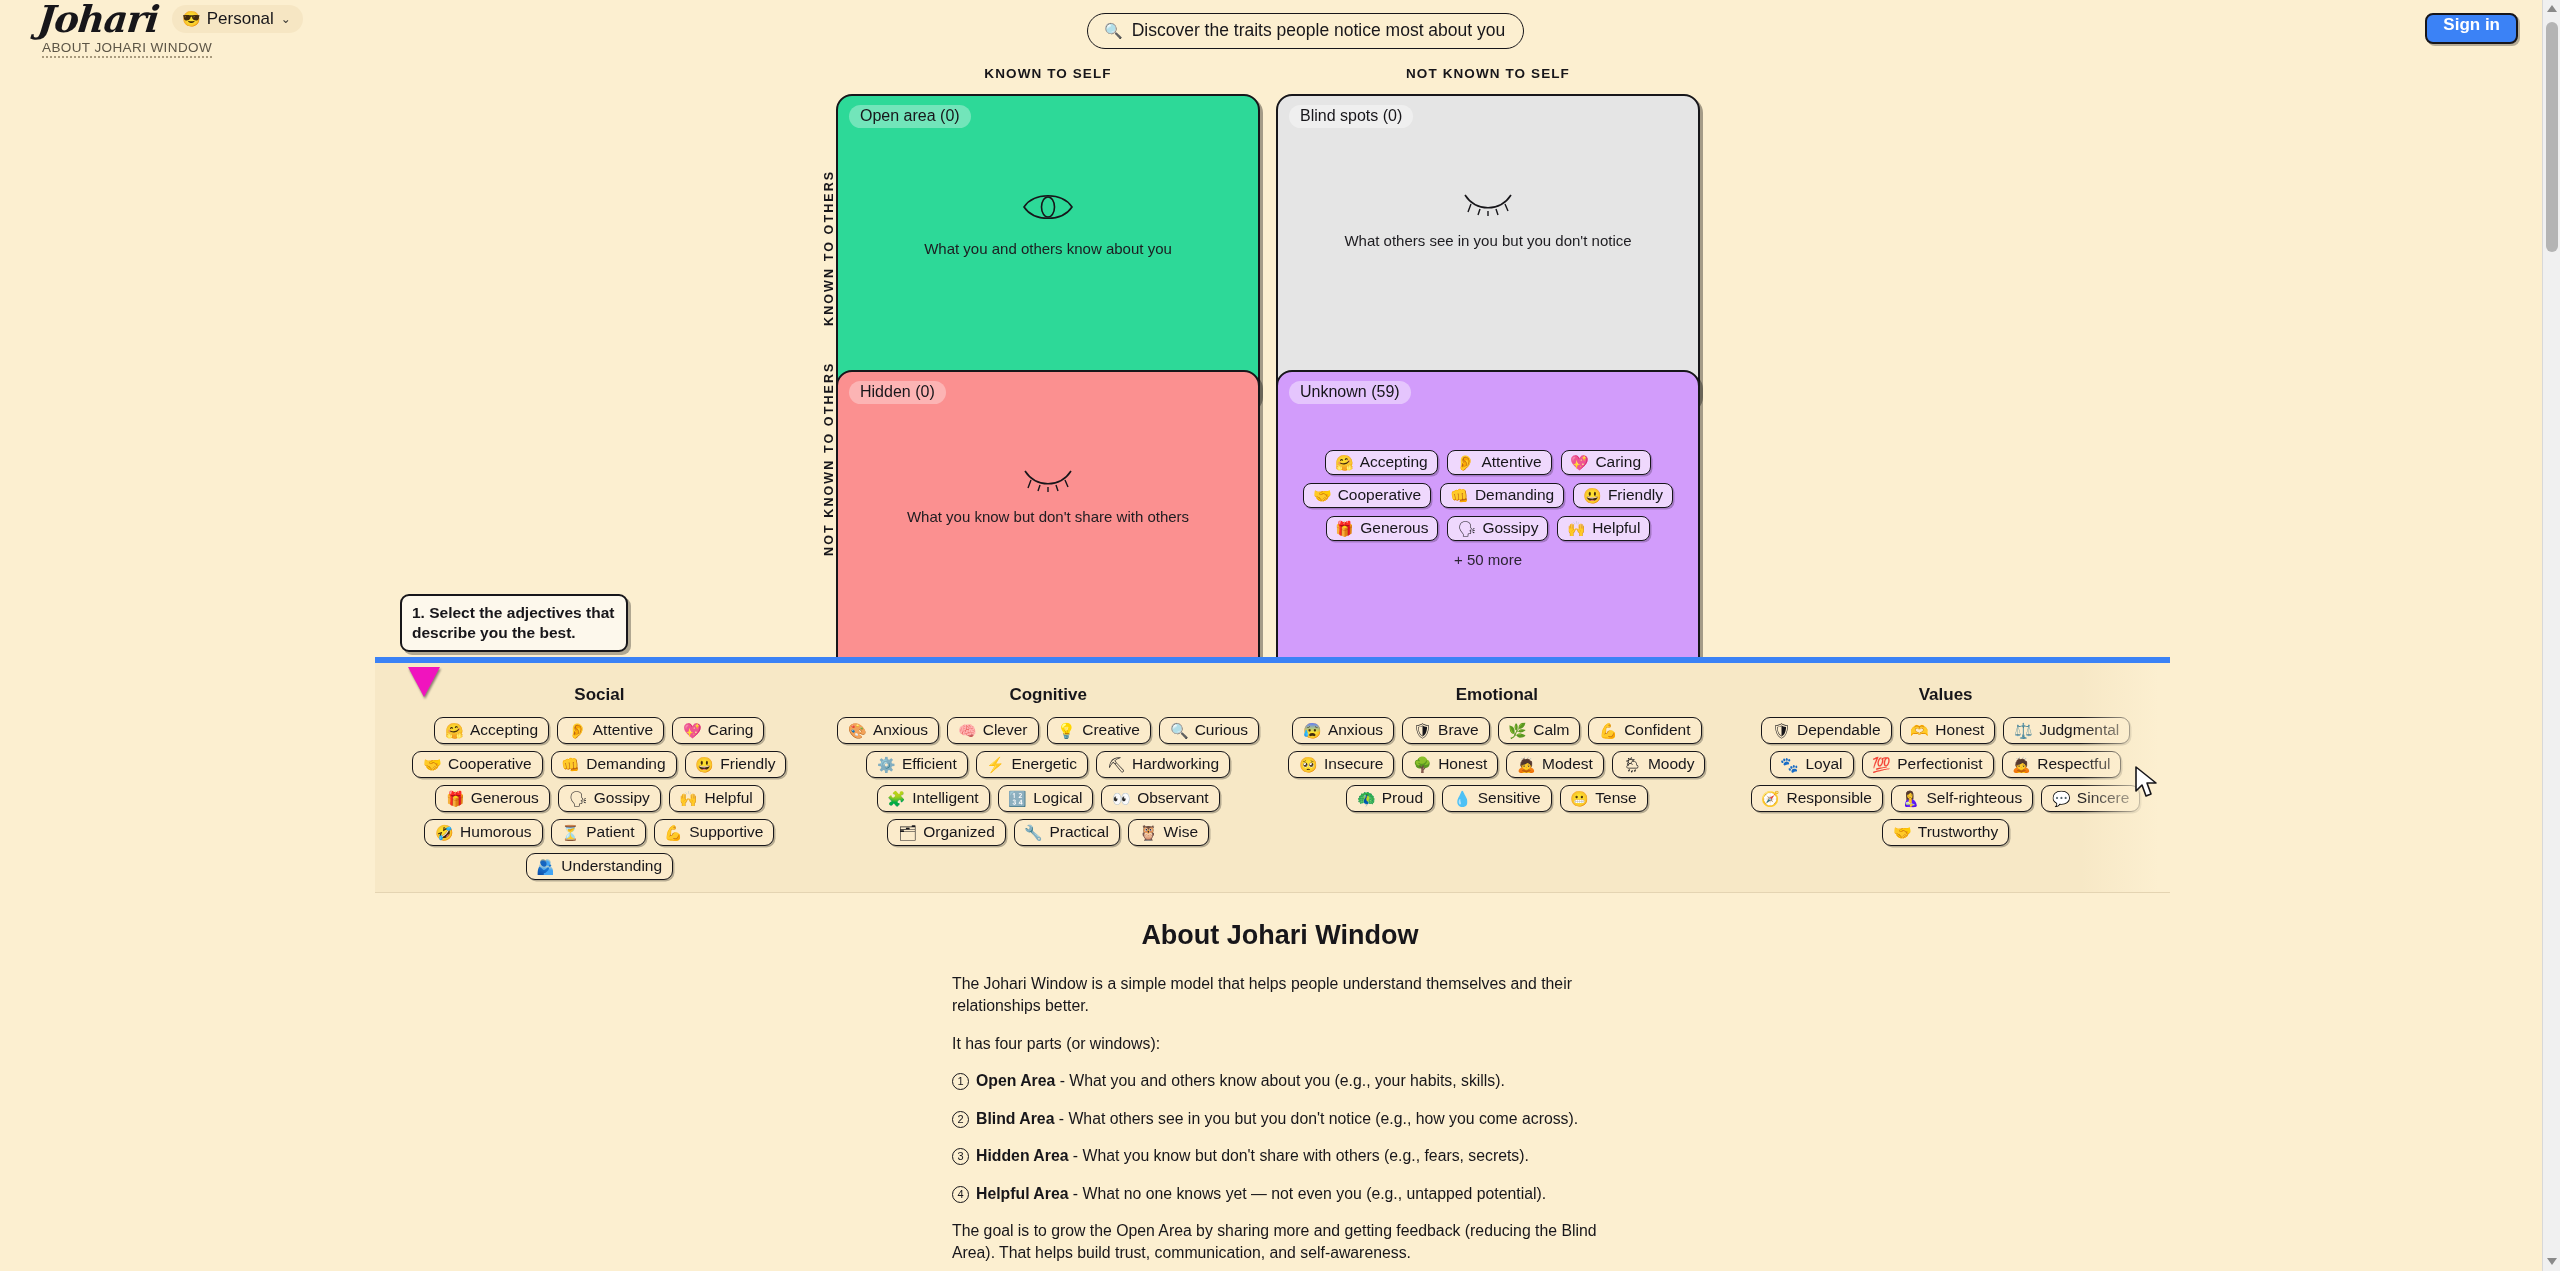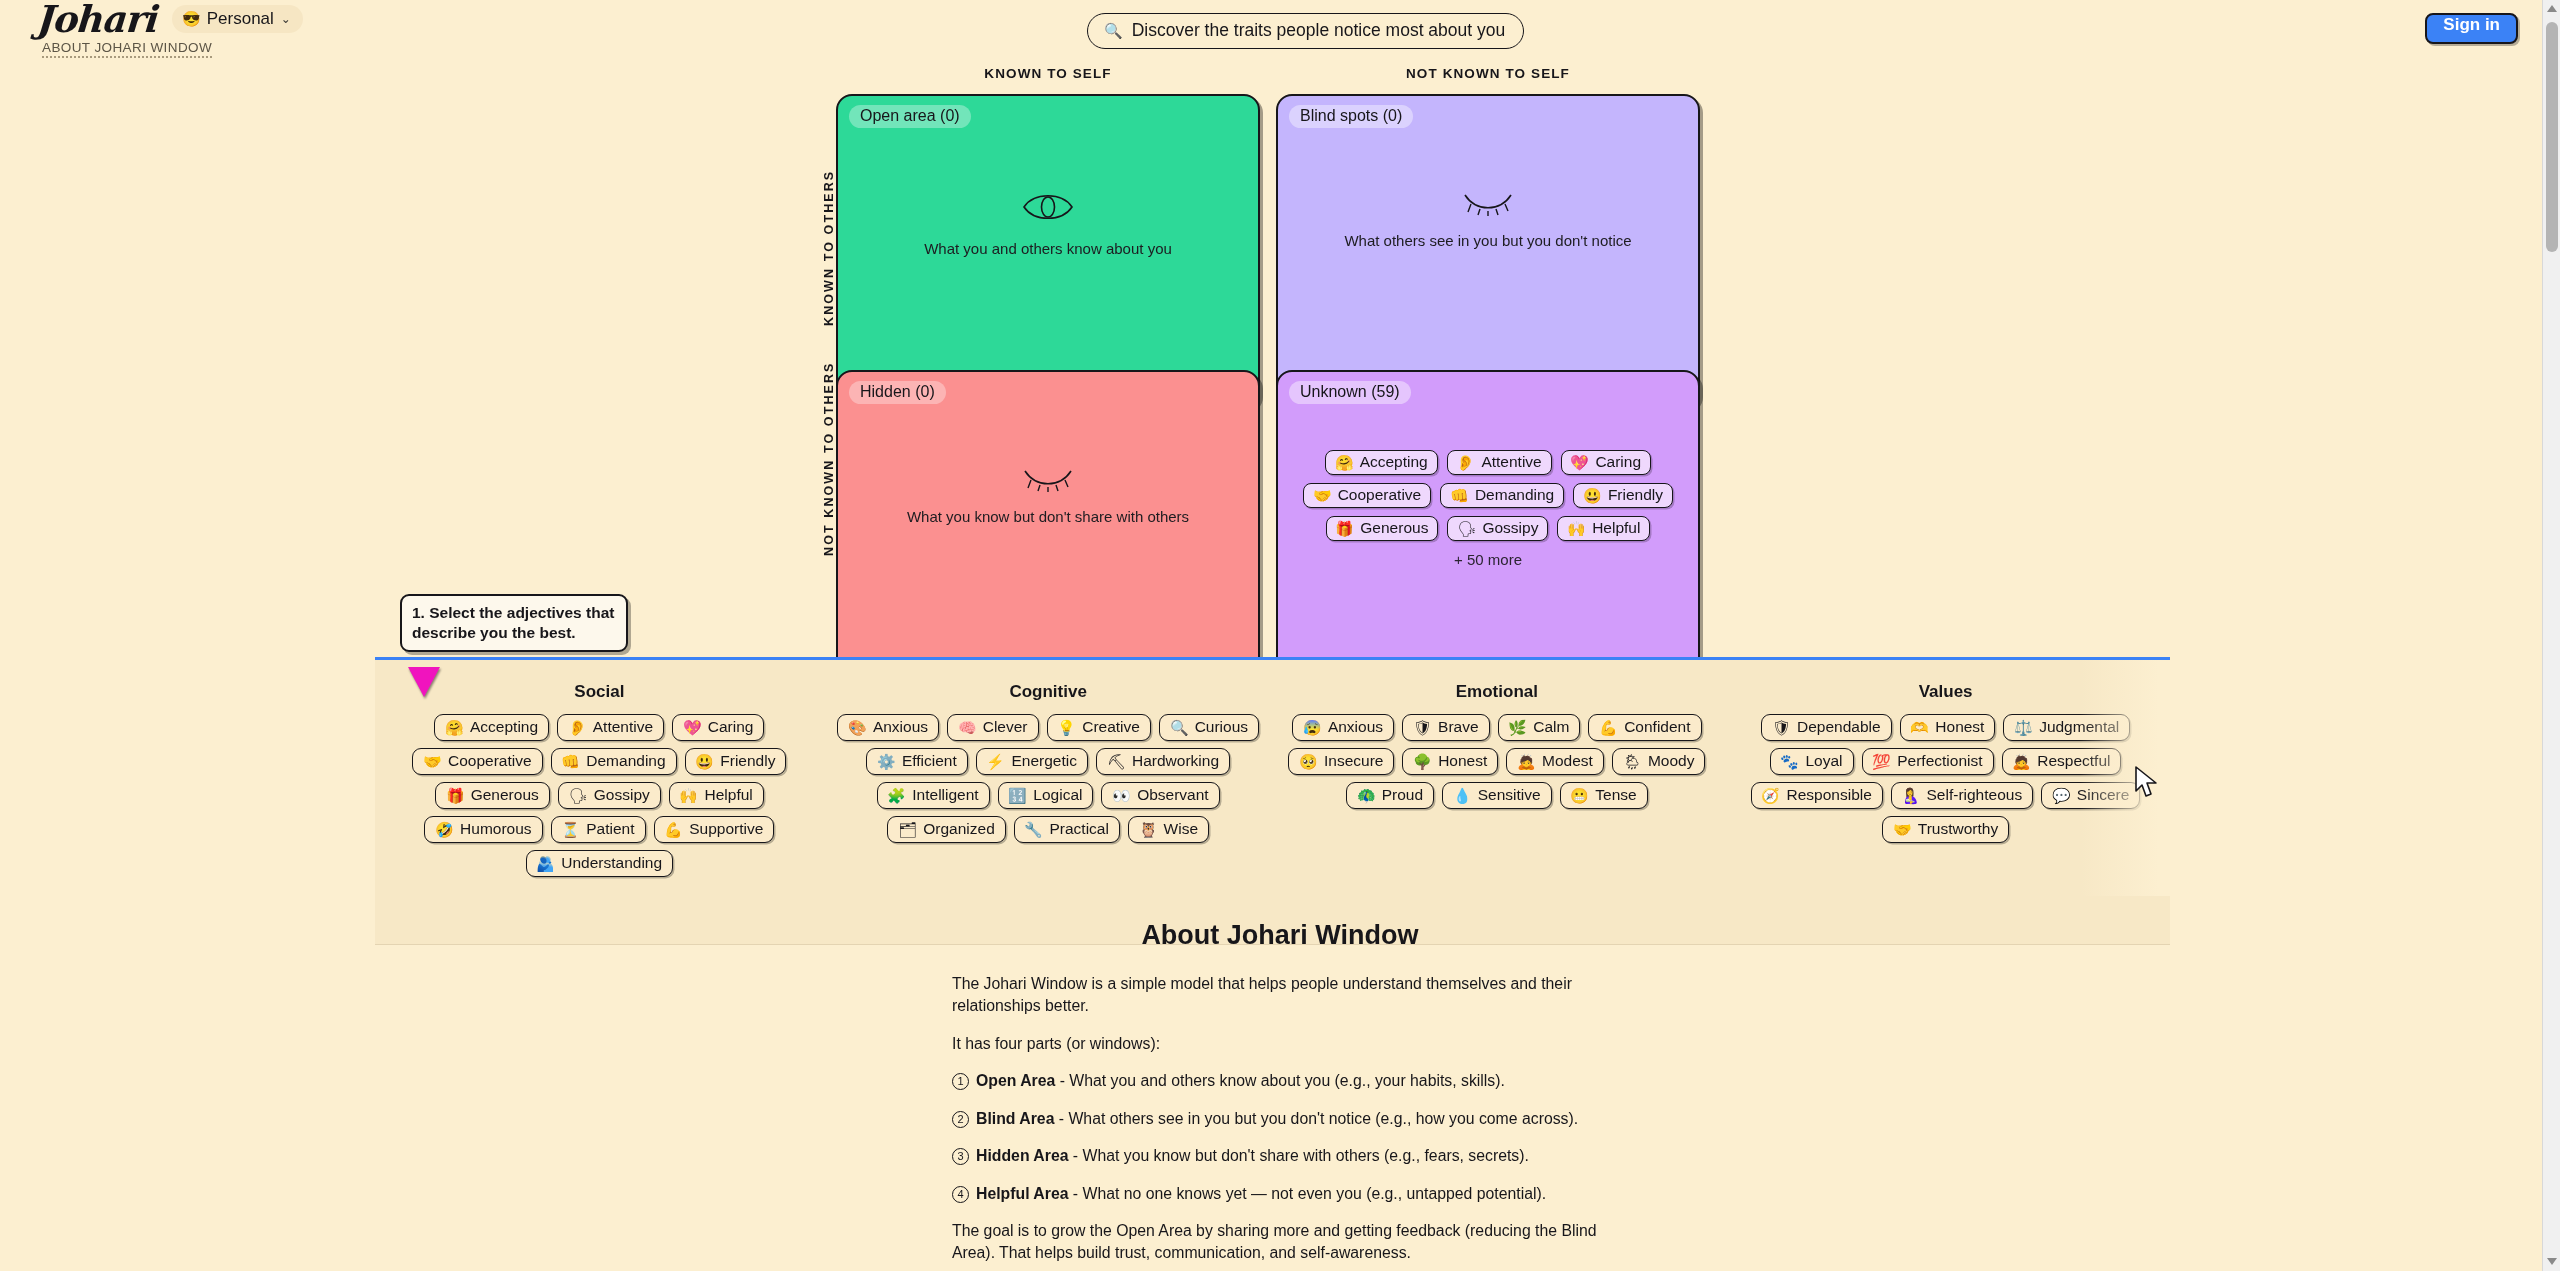--- a/index.html
+++ b/index.html
@@ -64,21 +64,21 @@
   }
   #rowhead-known  { left: -14px; top: 60px;  height: 200px; }
   #rowhead-notknown { left: -14px; top: 290px; height: 200px; }
 
   .quad {
     position: absolute; width: 424px; height: 316px;
     border: 2.6px solid #17161a; border-radius: 16px;
     box-shadow: 3px 3px 0 rgba(0,0,0,.35);
   }
   #quad-open   { left: 0;    top: 28px;  background: #2DD998; }
-  #quad-blind  { left: 440px;top: 28px;  background: #c4b5fd; }
+  #quad-blind  { left: 440px;top: 28px;  background: #e5e5e5; }
   #quad-hidden { left: 0;    top: 304px; background: #FB9090; }
   #quad-unknown{ left: 440px;top: 304px; background: #D29CFB; }
 
   .quad-label {
     position: absolute; left: 11px; top: 9px;
     font-size: 16px; color: #17161a; padding: 2px 11px 3px;
     border-radius: 999px;
   }
   #quad-open .quad-label   { background: rgba(255,255,255,.33); }
   #quad-blind .quad-label  { background: rgba(255,255,255,.40); }
@@ -110,23 +110,23 @@
   #callout {
     position: absolute; left: 400px; top: 594px; width: 228px;
     background: #FDF8EC; border: 2.2px solid #17161a; border-radius: 9px;
     padding: 7px 10px 8px; font-size: 15.5px; font-weight: 700;
     line-height: 1.26; color: #17161a;
     box-shadow: 3px 3px 0 rgba(0,0,0,.3);
   }
 
   
   #selector {
-    position: absolute; left: 375px; top: 657px; width: 1795px; height: 288px;
+    position: absolute; left: 375px; top: 657px; width: 1795px; height: 236px;
     background: #F7E8C6;
-    border-top: 3px solid #3b82f6; border-bottom: 1px solid #E4D4B2;
+    border-top: 6px solid #3b82f6; border-bottom: 1px solid #E4D4B2;
     overflow: hidden;
   }
   #selector-fade {
     position: absolute; right: 0; top: 0; width: 90px; height: 236px;
     background: linear-gradient(to right, rgba(247,232,198,0), #FCEFD0 88%);
     pointer-events: none;
   }
   #cursor-marker {
     position: absolute; left: 408px; top: 667px; width: 0; height: 0;
     border-left: 16px solid transparent; border-right: 16px solid transparent;

